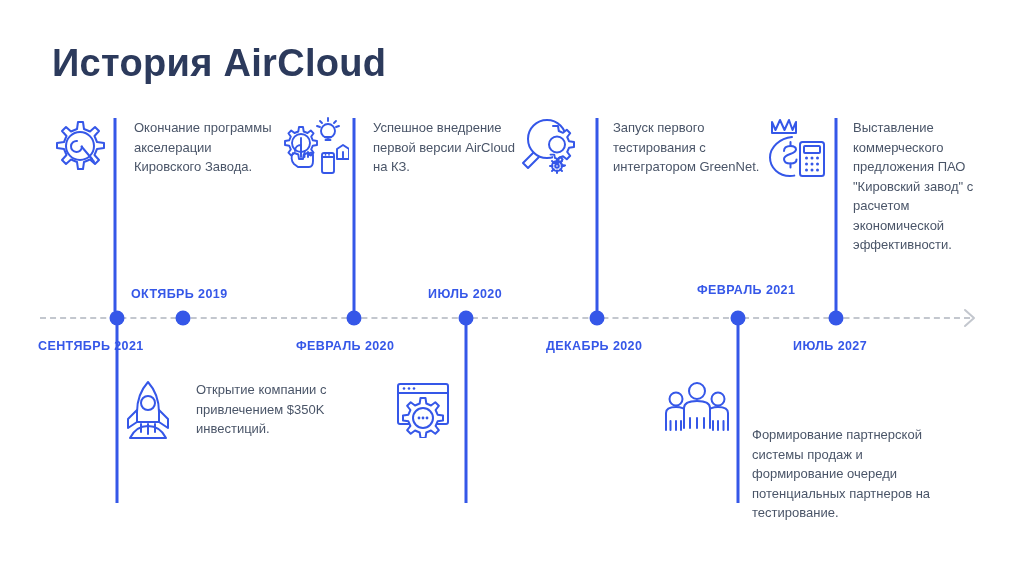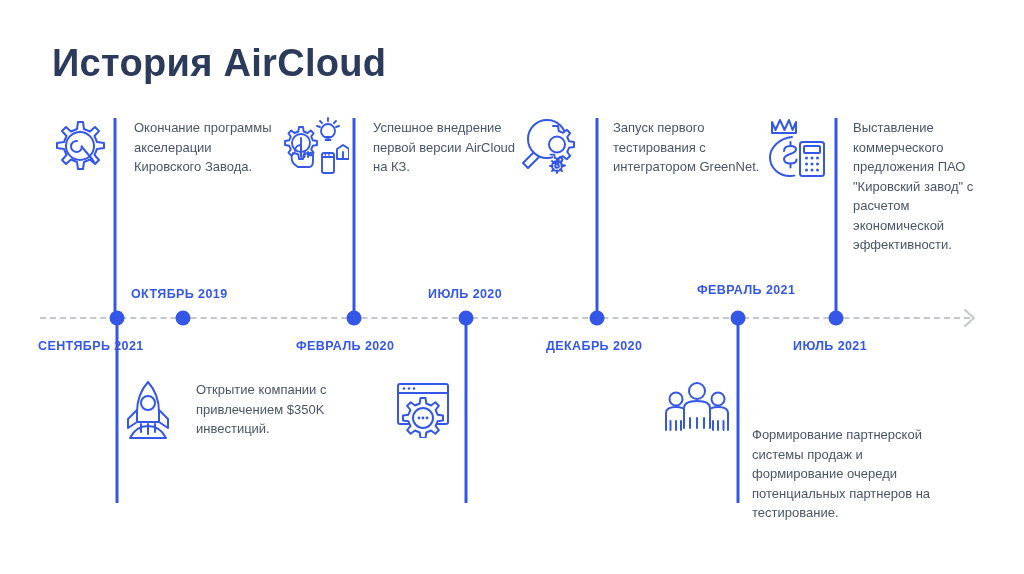--- a/index.html
+++ b/index.html
@@ -233,21 +233,21 @@
       <circle cx="38" cy="50" r="5"></circle>
       <circle cx="38" cy="50" r="1.8"></circle>
       <path d="M38 43 L38 45.5 M38 54.5 L38 57 M31 50 L33.5 50 M42.5 50 L45 50
                M33 45 L34.8 46.8 M41.2 53.2 L43 55 M43 45 L41.2 46.8 M34.8 53.2 L33 55"></path>
     </svg>
   </div>
   <div class="desc" style="left:613px; top:118px; width:150px;">Запуск первого тестирования с интегратором GreenNet.</div>
 
   <div class="node-dot" style="left:836px;"></div>
   <div class="connector" style="left:836px; top:118px; height:195px;"></div>
-  <div class="date-label" style="left:793px; top:339px;">ИЮЛЬ 2021</div>
+  <div class="date-label" style="left:793px; top:339px;">ИЮЛЬ 2027</div>
   <div class="icon-box" style="left:762px; top:116px;">
     <svg width="64" height="66" viewBox="0 0 64 66" fill="none" stroke="#3557e8" stroke-width="2" stroke-linecap="round" stroke-linejoin="round">
       <path d="M10 6 L13.5 14 L18 4 L22.5 14 L27 4 L30.5 14 L34 6 L34 17 L10 17 Z"></path>
       <path d="M12 17 L32 17"></path>
       <path d="M30 21 C18 22 8 31 8 41.5 C8 52 17 60 28 60 C29.5 60 31 59.9 32.3 59.6"></path>
       <path d="M22 35 C22 31.5 25 30 28.5 30 C32 30 34 31.5 34 33.5 C34 38.5 22 37.5 22 43
                C22 46 25 47.5 28.5 47.5 C32 47.5 34.5 46 34.5 43.5"></path>
       <path d="M28.5 26 L28.5 30 M28.5 47.5 L28.5 51.5"></path>
       <rect x="38" y="26" width="24" height="34" rx="2.5"></rect>
       <rect x="42" y="30" width="16" height="7" rx="1"></rect>

